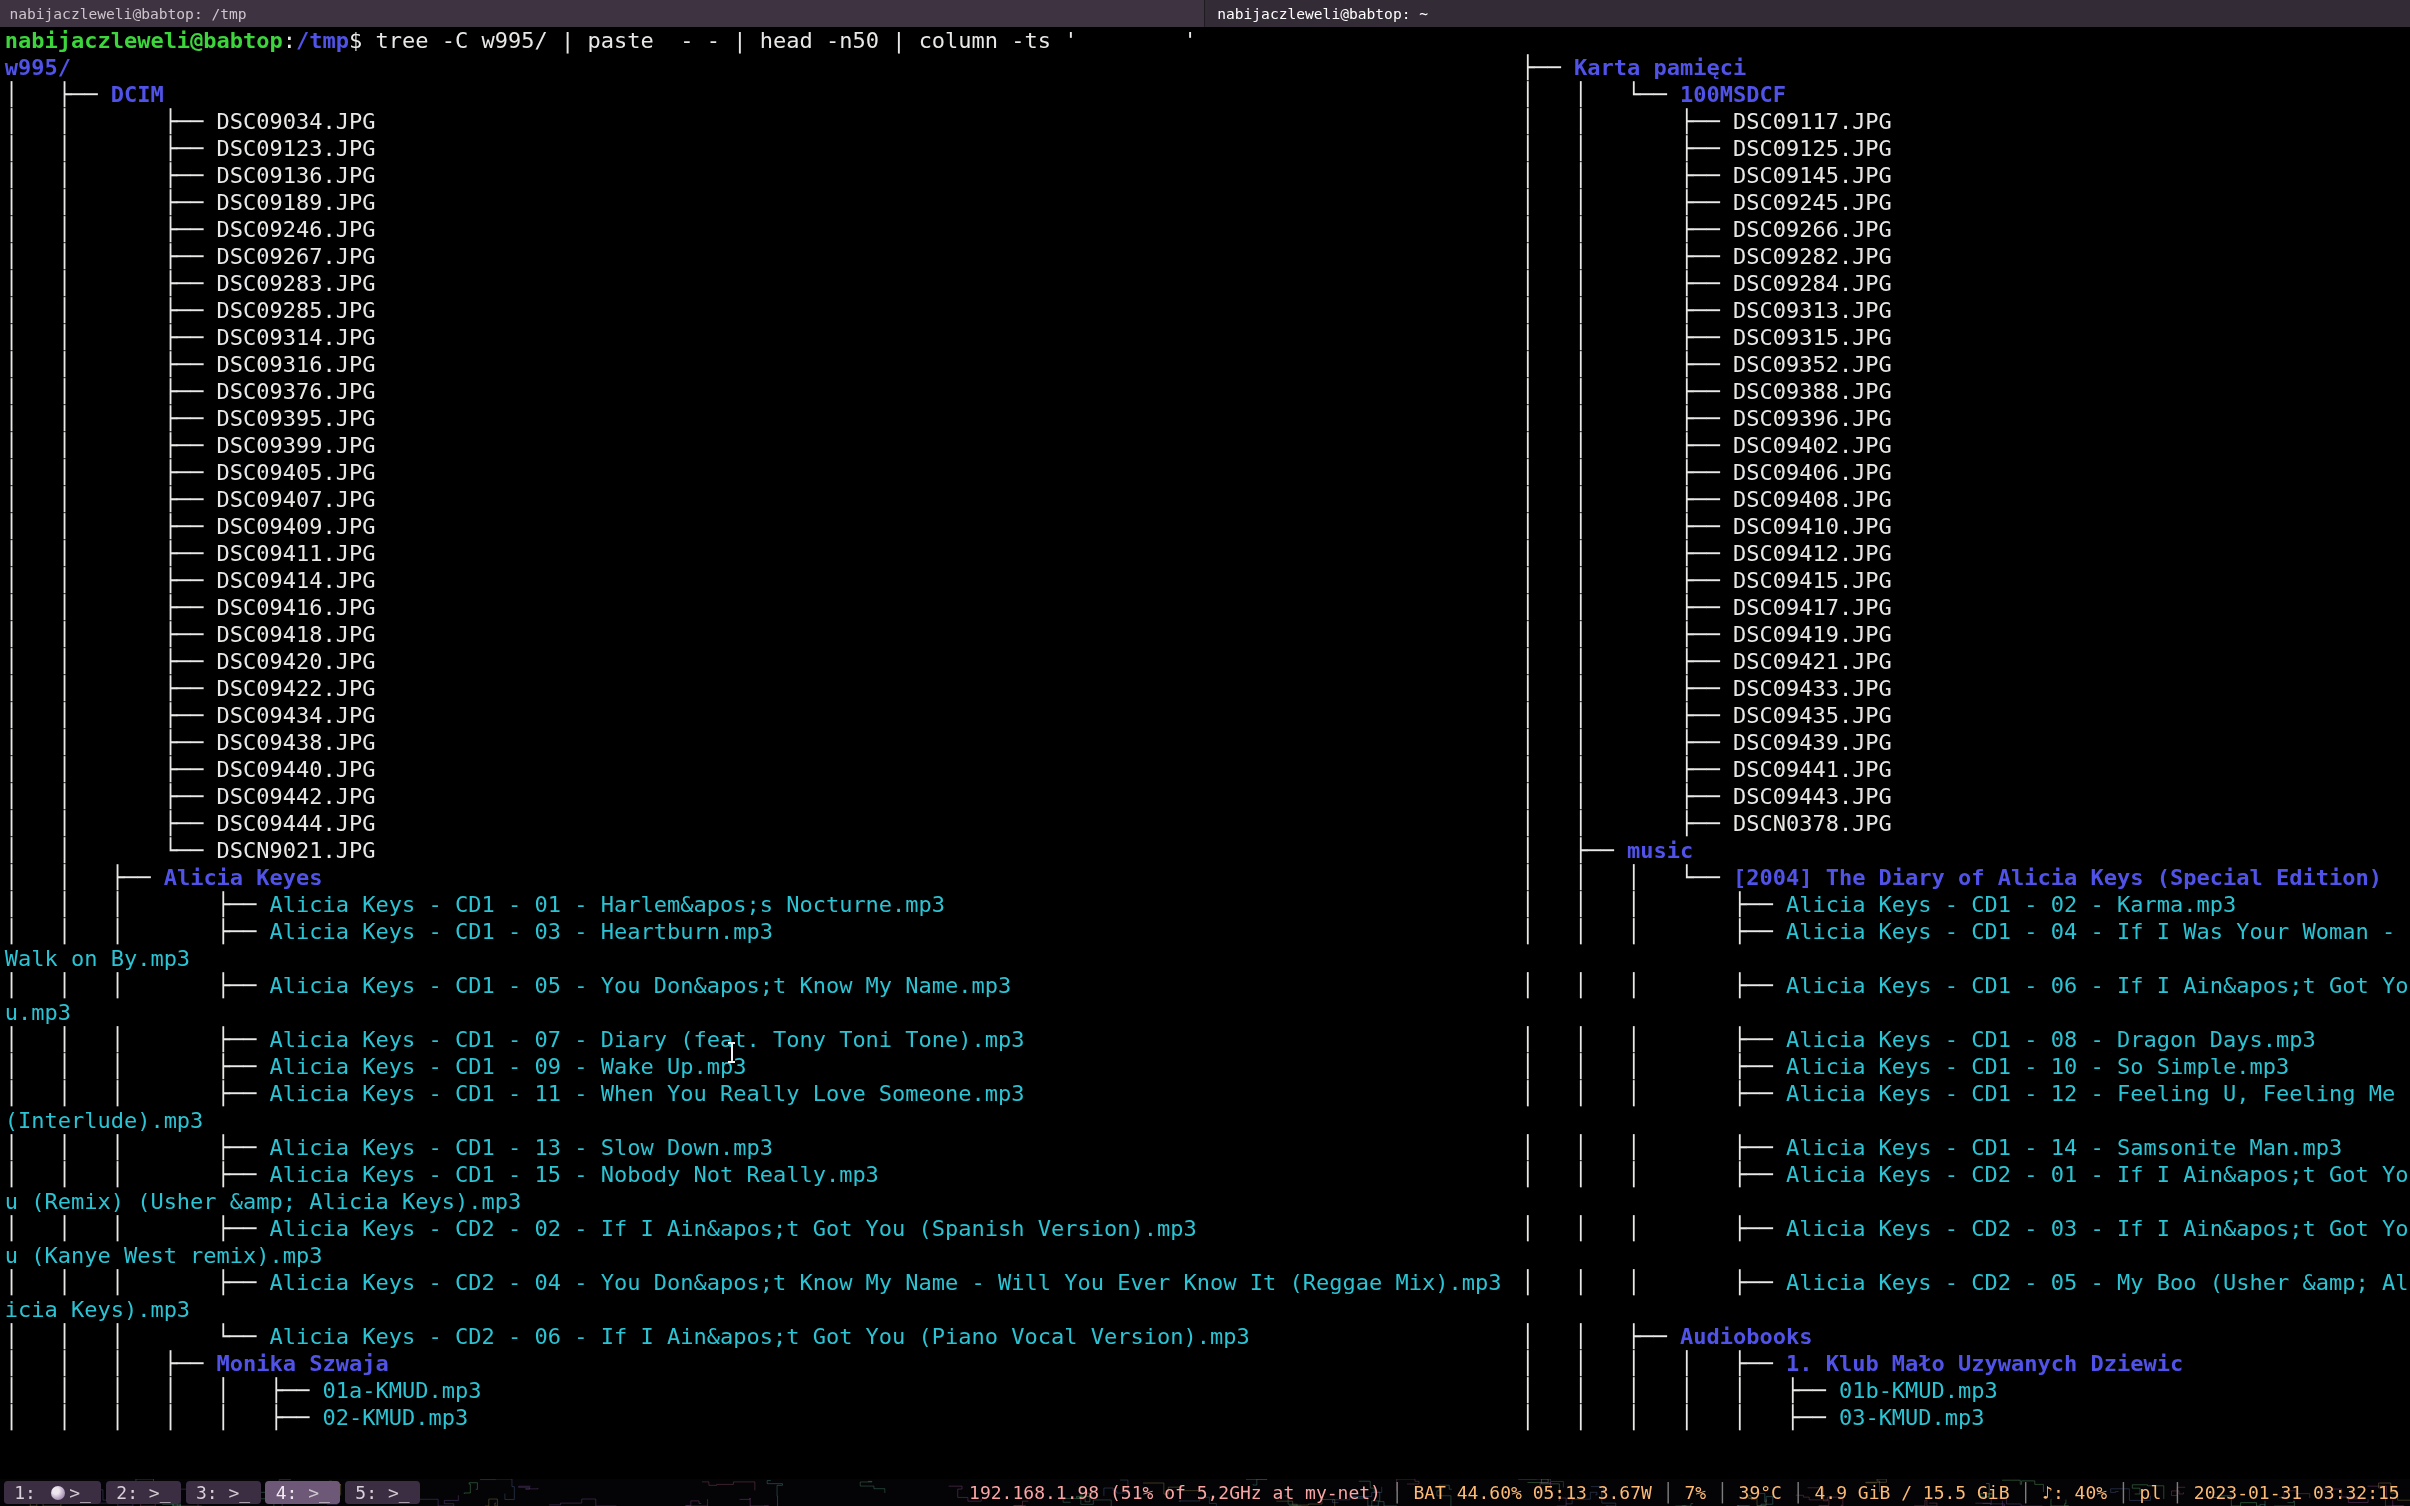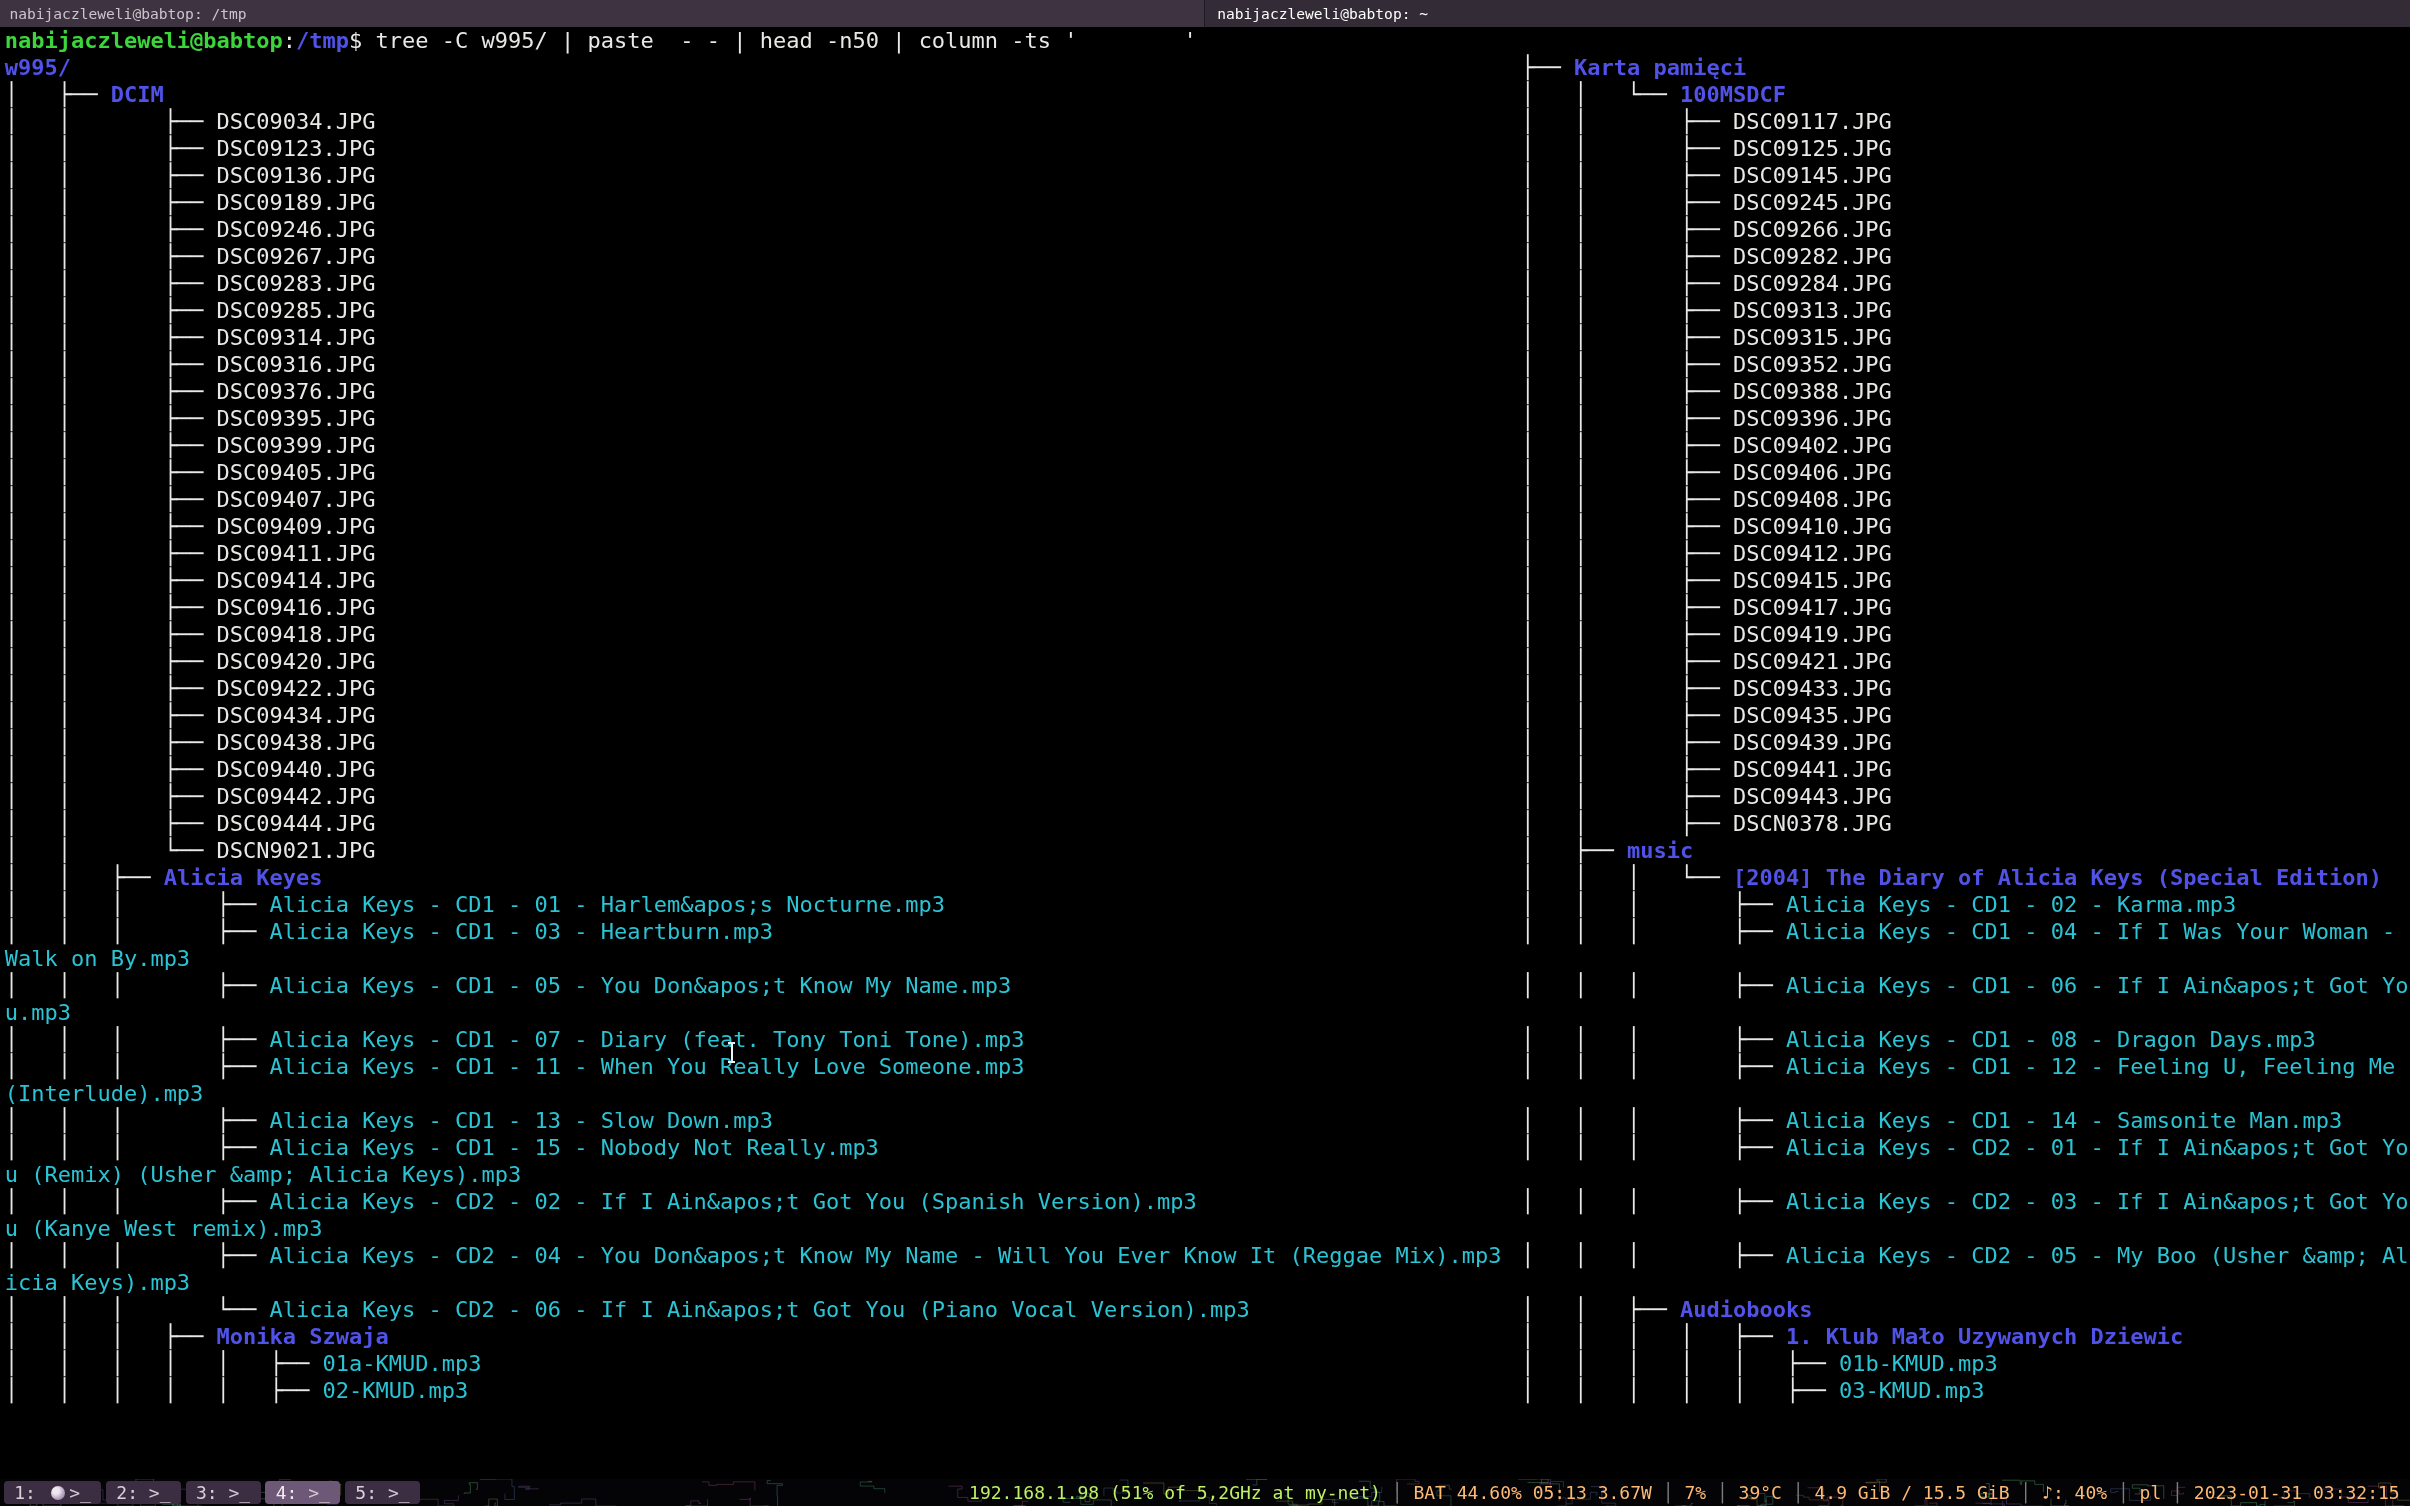--- a/index.html
+++ b/index.html
@@ -42,21 +42,21 @@
   .ws { height:23.5px; line-height:23.5px; padding:0 10.4px; background:#3b2e43; color:#d9d2da;
         border-radius:3.8px; font-size:18px; white-space:pre; display:flex; align-items:center; }
   .ws.active { background:#6d5878; color:#f0eaf1; }
   .ws .ffcircle { display:inline-block; width:14px; height:14px; border-radius:50%;
         background:radial-gradient(circle at 35% 35%, #efe7ef 25%, #b9a4c4 60%, #7e6790 100%);
         margin:0 4.7px 0 3.8px; }
   .ws .glyphs { color:#cfc8cf; }
   #status { position:absolute; top:0; right:11.3px; height:27px; display:flex; align-items:center;
             font-size:18px; white-space:pre; }
   #status .sep { color:#7d7d7d; }
-  #status .green { color:#bef264;margin-left:29px; }
+  #status .green { color:#fca5a5;margin-left:29px; }
   #status .white { color:#fdba74; }
 </style>
 </head>
 <body>
 
 <div id="titlebar">
   <div id="tab-left" class="tab">nabijaczleweli@babtop: /tmp</div>
   <div id="tab-right" class="tab">nabijaczleweli@babtop: ~</div>
   <div id="tab-divider"></div>
 </div>
@@ -94,20 +94,21 @@
       <div class="trow"><span class="tree">│   │       ├── </span><span class="file">DSC09442.JPG</span><span class="rcol"><span class="tree">│   │       ├── </span><span class="file">DSC09443.JPG</span></span></div>
       <div class="trow"><span class="tree">│   │       ├── </span><span class="file">DSC09444.JPG</span><span class="rcol"><span class="tree">│   │       ├── </span><span class="file">DSCN0378.JPG</span></span></div>
       <div class="trow"><span class="tree">│   │       └── </span><span class="file">DSCN9021.JPG</span><span class="rcol"><span class="tree">│   ├── </span><span class="dir">music</span></span></div>
       <div class="trow"><span class="tree">│   │   ├── </span><span class="dir">Alicia Keyes</span><span class="rcol"><span class="tree">│   │   │   └── </span><span class="dir">[2004] The Diary of Alicia Keys (Special Edition)</span></span></div>
       <div class="trow"><span class="tree">│   │   │       ├── </span><span class="mp3">Alicia Keys - CD1 - 01 - Harlem&amp;apos;s Nocturne.mp3</span><span class="rcol"><span class="tree">│   │   │       ├── </span><span class="mp3">Alicia Keys - CD1 - 02 - Karma.mp3</span></span></div>
       <div class="trow"><span class="tree">│   │   │       ├── </span><span class="mp3">Alicia Keys - CD1 - 03 - Heartburn.mp3</span><span class="rcol"><span class="tree">│   │   │       ├── </span><span class="mp3">Alicia Keys - CD1 - 04 - If I Was Your Woman - </span></span></div>
       <div class="trow"><span class="mp3">Walk on By.mp3</span></div>
       <div class="trow"><span class="tree">│   │   │       ├── </span><span class="mp3">Alicia Keys - CD1 - 05 - You Don&amp;apos;t Know My Name.mp3</span><span class="rcol"><span class="tree">│   │   │       ├── </span><span class="mp3">Alicia Keys - CD1 - 06 - If I Ain&amp;apos;t Got Yo</span></span></div>
       <div class="trow"><span class="mp3">u.mp3</span></div>
       <div class="trow"><span class="tree">│   │   │       ├── </span><span class="mp3">Alicia Keys - CD1 - 07 - Diary (feat. Tony Toni Tone).mp3</span><span class="rcol"><span class="tree">│   │   │       ├── </span><span class="mp3">Alicia Keys - CD1 - 08 - Dragon Days.mp3</span></span></div>
+      <div class="trow"><span class="tree">│   │   │       ├── </span><span class="mp3">Alicia Keys - CD1 - 09 - Wake Up.mp3</span><span class="rcol"><span class="tree">│   │   │       ├── </span><span class="mp3">Alicia Keys - CD1 - 10 - So Simple.mp3</span></span></div>
       <div class="trow"><span class="tree">│   │   │       ├── </span><span class="mp3">Alicia Keys - CD1 - 11 - When You Really Love Someone.mp3</span><span class="rcol"><span class="tree">│   │   │       ├── </span><span class="mp3">Alicia Keys - CD1 - 12 - Feeling U, Feeling Me </span></span></div>
       <div class="trow"><span class="mp3">(Interlude).mp3</span></div>
       <div class="trow"><span class="tree">│   │   │       ├── </span><span class="mp3">Alicia Keys - CD1 - 13 - Slow Down.mp3</span><span class="rcol"><span class="tree">│   │   │       ├── </span><span class="mp3">Alicia Keys - CD1 - 14 - Samsonite Man.mp3</span></span></div>
       <div class="trow"><span class="tree">│   │   │       ├── </span><span class="mp3">Alicia Keys - CD1 - 15 - Nobody Not Really.mp3</span><span class="rcol"><span class="tree">│   │   │       ├── </span><span class="mp3">Alicia Keys - CD2 - 01 - If I Ain&amp;apos;t Got Yo</span></span></div>
       <div class="trow"><span class="mp3">u (Remix) (Usher &amp;amp; Alicia Keys).mp3</span></div>
       <div class="trow"><span class="tree">│   │   │       ├── </span><span class="mp3">Alicia Keys - CD2 - 02 - If I Ain&amp;apos;t Got You (Spanish Version).mp3</span><span class="rcol"><span class="tree">│   │   │       ├── </span><span class="mp3">Alicia Keys - CD2 - 03 - If I Ain&amp;apos;t Got Yo</span></span></div>
       <div class="trow"><span class="mp3">u (Kanye West remix).mp3</span></div>
       <div class="trow"><span class="tree">│   │   │       ├── </span><span class="mp3">Alicia Keys - CD2 - 04 - You Don&amp;apos;t Know My Name - Will You Ever Know It (Reggae Mix).mp3</span><span class="rcol"><span class="tree">│   │   │       ├── </span><span class="mp3">Alicia Keys - CD2 - 05 - My Boo (Usher &amp;amp; Al</span></span></div>
       <div class="trow"><span class="mp3">icia Keys).mp3</span></div>
       <div class="trow"><span class="tree">│   │   │       └── </span><span class="mp3">Alicia Keys - CD2 - 06 - If I Ain&amp;apos;t Got You (Piano Vocal Version).mp3</span><span class="rcol"><span class="tree">│   │   ├── </span><span class="dir">Audiobooks</span></span></div>

